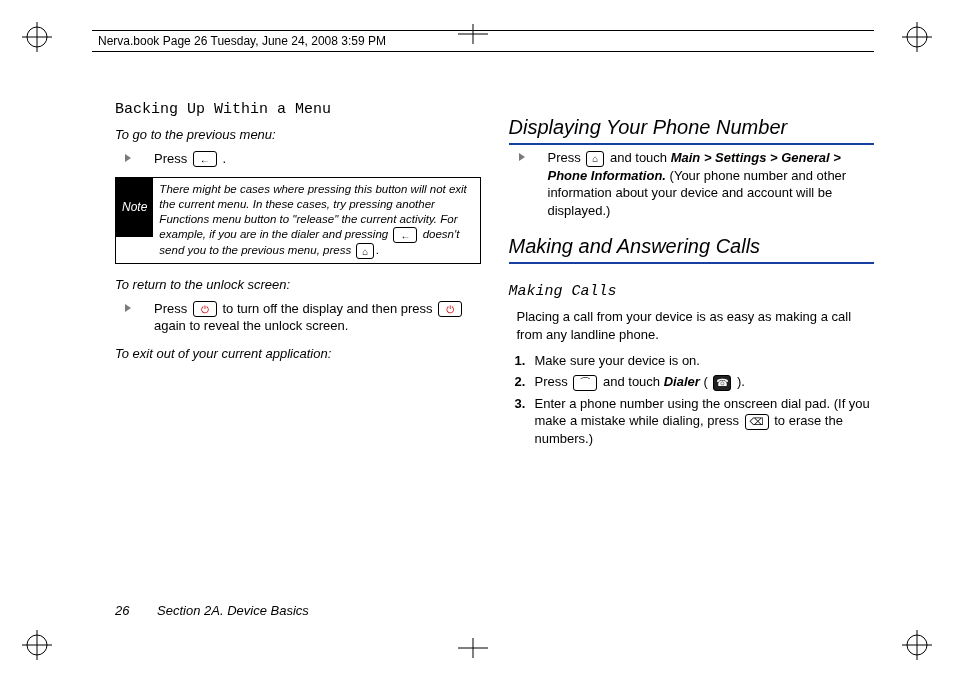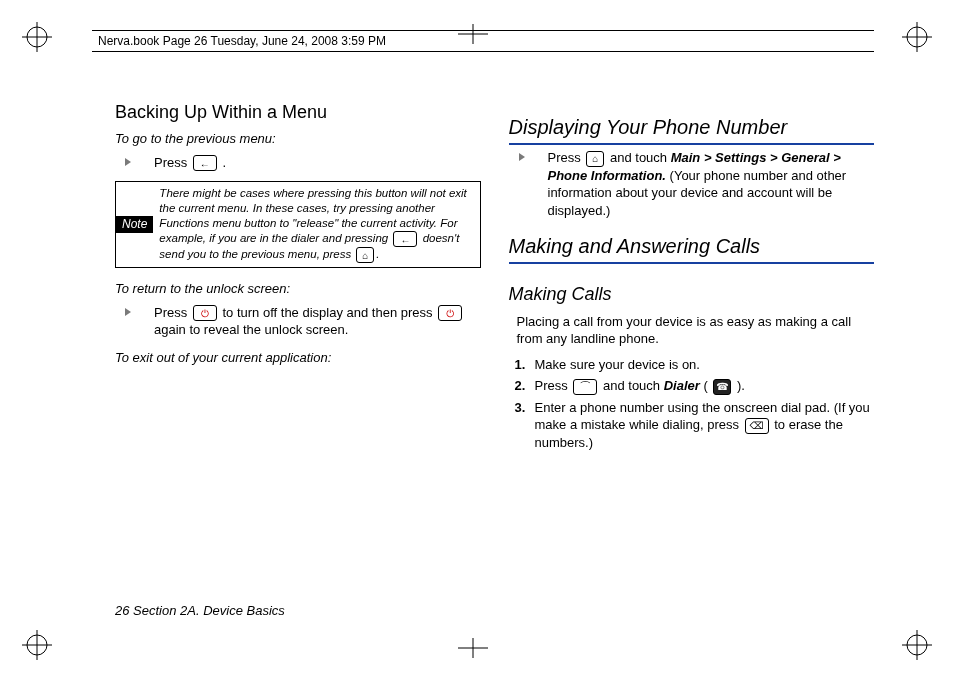--- a/index.html
+++ b/index.html
@@ -36,23 +36,24 @@
     bottom: 90px;
     display: flex;
     gap: 28px;
   }
   .col {
     flex: 1 1 0;
     font-size: 13px;
     line-height: 1.35;
   }
   .h2 {
-    font-size: 18px;
+    font-size: 15px;
     font-weight: 400;
     margin: 0 0 6px 0;
+    font-family: Liberation Mono, monospace;
   }
   .h1 {
     font-size: 20px;
     font-style: italic;
     font-weight: 400;
     margin: 14px 0 4px 0;
     padding-bottom: 2px;
     border-bottom: 2px solid #1640a0;
   }
   .lead-italic {
@@ -102,39 +103,38 @@
   .note-box {
     display: flex;
     border: 1px solid #000;
     margin: 8px 0 12px 0;
   }
   .note-label {
     background: #000;
     color: #fff;
     font-style: italic;
     font-size: 12px;
-    padding: 0 6px;
+    padding: 21px 6px;
     flex: 0 0 auto;
     align-self: flex-start;
-    margin-top: 34px;
   }
   .note-body {
     font-style: italic;
     font-size: 11.5px;
     padding: 4px 6px;
     line-height: 1.3;
   }
   .footer {
     position: absolute;
     bottom: 64px;
     left: 115px;
     font-style: italic;
     font-size: 13px;
   }
-  .footer .pg { }
+  .footer .pg { margin-right: 24px; }
   .path-italic { font-style: italic; font-weight: bold; }
 </style>
 </head>
 <body>
 
 <div class="crop-mark" style="top:22px;left:22px">
   <svg width="30" height="30">
       <circle cx="15" cy="15" r="10" fill="none" stroke="#000"></circle>
       <line x1="15" y1="0" x2="15" y2="30" stroke="#000"></line>
       <line x1="0" y1="15" x2="30" y2="15" stroke="#000"></line>

